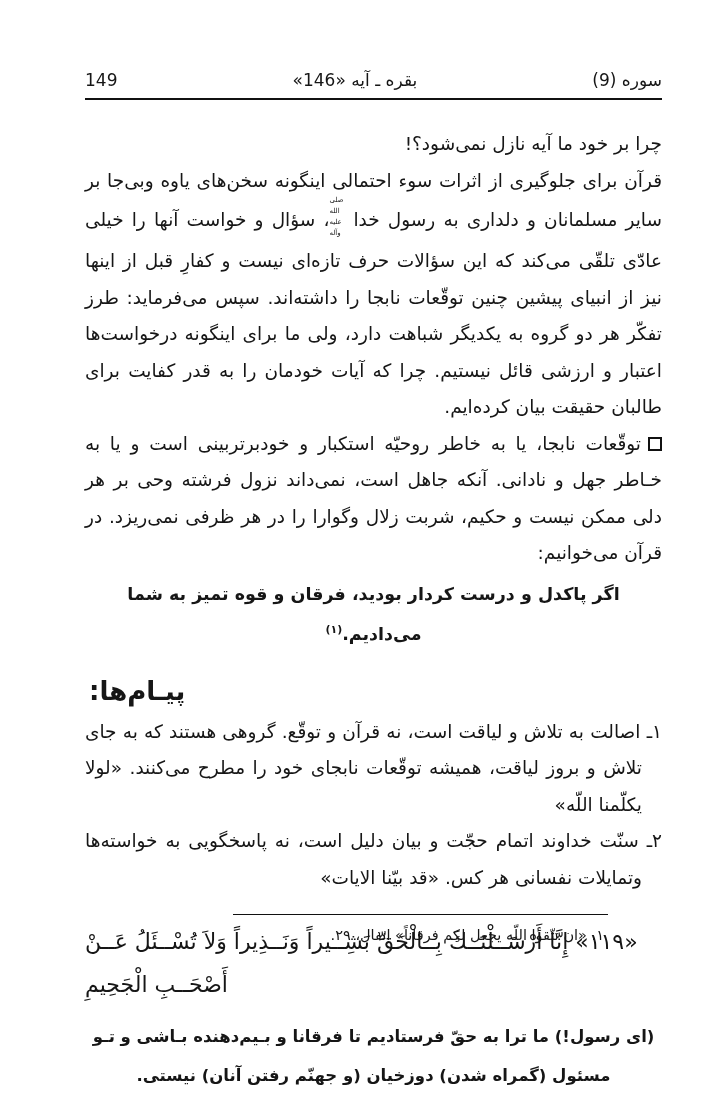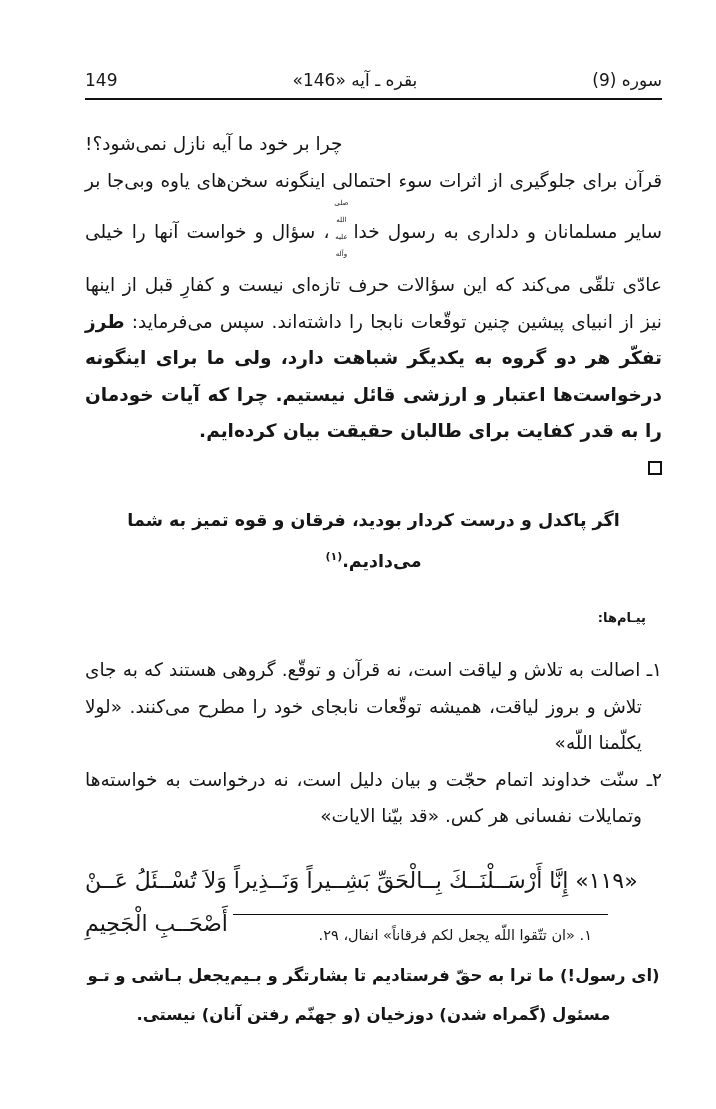--- a/index.html
+++ b/index.html
@@ -26,53 +26,53 @@
     font-size:17px;
   }
   .header .h-center{font-size:17px;}
   .header-rule{
     border:none;
     border-top:2.6px solid #111;
     margin:8px 0 0 0;
   }
   
   .body-text{ font-size:18.5px; line-height:36.5px; text-align:justify; }
-  .first-line{ margin:26px 0 0 0; text-align:left; }
-  p{margin:16px;}
+  .first-line{ margin:26px 0 0 0; text-align:right; }
+  p{margin:4px;}
   .para{ margin:0; }
-  .bold{ font-weight:bold;margin-top:32px; }
+  .bold{ font-weight:normal;margin-top:32px; }
   .honorific{
     display:inline-block;
     font-size:7px;
-    line-height:17px;
+    line-height:11px;
     max-width:24px;
     vertical-align:middle;
-    text-align:center;
+    text-align:left;
     transform:translateY(-4px);
   }
   .sq-bullet{
     display:inline-block;
     width:10px;height:10px;
     border:2.2px solid #111;
     margin-left:7px;
     vertical-align:baseline;
     transform:translateY(1px);
   }
   .quote-line{
     text-align:center;
     font-weight:bold;
     font-size:17.5px;
   }
   .quote-line sup{ font-size:11px; }
   
   .messages-heading{
     font-weight:bold;
-    font-size:13px;
+    font-size:26px;
     margin-top:21px;
-    text-align:right;
+    text-align:left;
   }
   .list-item{
     padding-right:20px;
     text-indent:-20px;
   }
   
   .verse{
     margin-top:24px;
     text-align:left;
     font-weight:normal;
@@ -115,36 +115,36 @@
       <span class="h-left">149</span>
     </div>
     <hr class="header-rule">
 
     <div class="body-text">
 
       <p class="first-line">چرا بر خود ما آیه نازل نمی‌شود؟!</p>
 
       <p class="para"><span>قرآن برای جلوگیری از اثرات سوء احتمالی اینگونه سخن‌های یاوه وبی‌جا بر سایر مسلمانان و دلداری به رسول خدا</span><span class="honorific">صلی الله علیه وآله</span><span>، سؤال و خواست آنها را خیلی عادّی تلقّی می‌کند که این سؤالات حرف تازه‌ای نیست و کفارِ قبل از اینها نیز از انبیای پیشین چنین توقّعات نابجا را داشته‌اند. سپس می‌فرماید: </span><span class="bold">طرز تفکّر هر دو گروه به یکدیگر شباهت دارد، ولی ما برای اینگونه درخواست‌ها اعتبار و ارزشی قائل نیستیم. چرا که آیات خودمان را به قدر کفایت برای طالبان حقیقت بیان کرده‌ایم.</span></p>
 
-      <p class="para"><span class="sq-bullet"></span></p>
+      <p class="para"><span class="sq-bullet"></span><span>توقّعات نابجا، یا به خاطر روحیّه استکبار و خودبرتربینی است و یا به خـاطر جهل و نادانی. آنکه جاهل است، نمی‌داند نزول فرشته وحی بر هر دلی ممکن نیست و حکیم، شربت زلال وگوارا را در هر ظرفی نمی‌ریزد. در قرآن می‌خوانیم:</span></p>
 
       <p class="quote-line"><span>اگر پاکدل و درست کردار بودید، فرقان و قوه تمیز به شما می‌دادیم.</span><sup>(۱)</sup></p>
 
       <p class="messages-heading">پیـام‌ها:</p>
 
       <p class="para list-item">۱ـ اصالت به تلاش و لیاقت است، نه قرآن و توقّع. گروهی هستند که به جای تلاش و بروز لیاقت، همیشه توقّعات نابجای خود را مطرح می‌کنند. «لولا یکلّمنا اللّه»</p>
-      <p class="para list-item">۲ـ سنّت خداوند اتمام حجّت و بیان دلیل است، نه درخواست به خواسته‌ها وتمایلات نفسانی هر کس. «قد بیّنا الایات»</p>
+      <p class="para list-item">۲ـ سنّت خداوند اتمام حجّت و بیان دلیل است، نه پاسخگویی به خواسته‌ها وتمایلات نفسانی هر کس. «قد بیّنا الایات»</p>
 
       <div class="verse">
         <div>«۱۱۹» إِنَّا أَرْسَــلْنَــكَ بِــالْحَقِّ بَشِــيراً وَنَــذِيراً وَلاَ تُسْــئَلُ عَــنْ</div>
         <div>أَصْحَــبِ الْجَحِيمِ</div>
       </div>
 
       <div class="translation">
-        <div>(ای رسول!) ما ترا به حقّ فرستادیم تا بشارتگر  و  بـیم‌یجعل بـاشی و تـو</div>
+        <div>(ای رسول!) ما ترا به حقّ فرستادیم تا فرقانا  و  بـیم‌دهنده بـاشی و تـو</div>
         <div>مسئول (گمراه شدن) دوزخیان (و جهنّم رفتن آنان) نیستی.</div>
       </div>
 
     </div>
 
     <div class="footnote">
       <hr class="footnote-rule">
       <p class="footnote-text">۱. «ان تتّقوا اللّه یجعل لکم فرقاناً» انفال، ۲۹.</p>
     </div>
 

